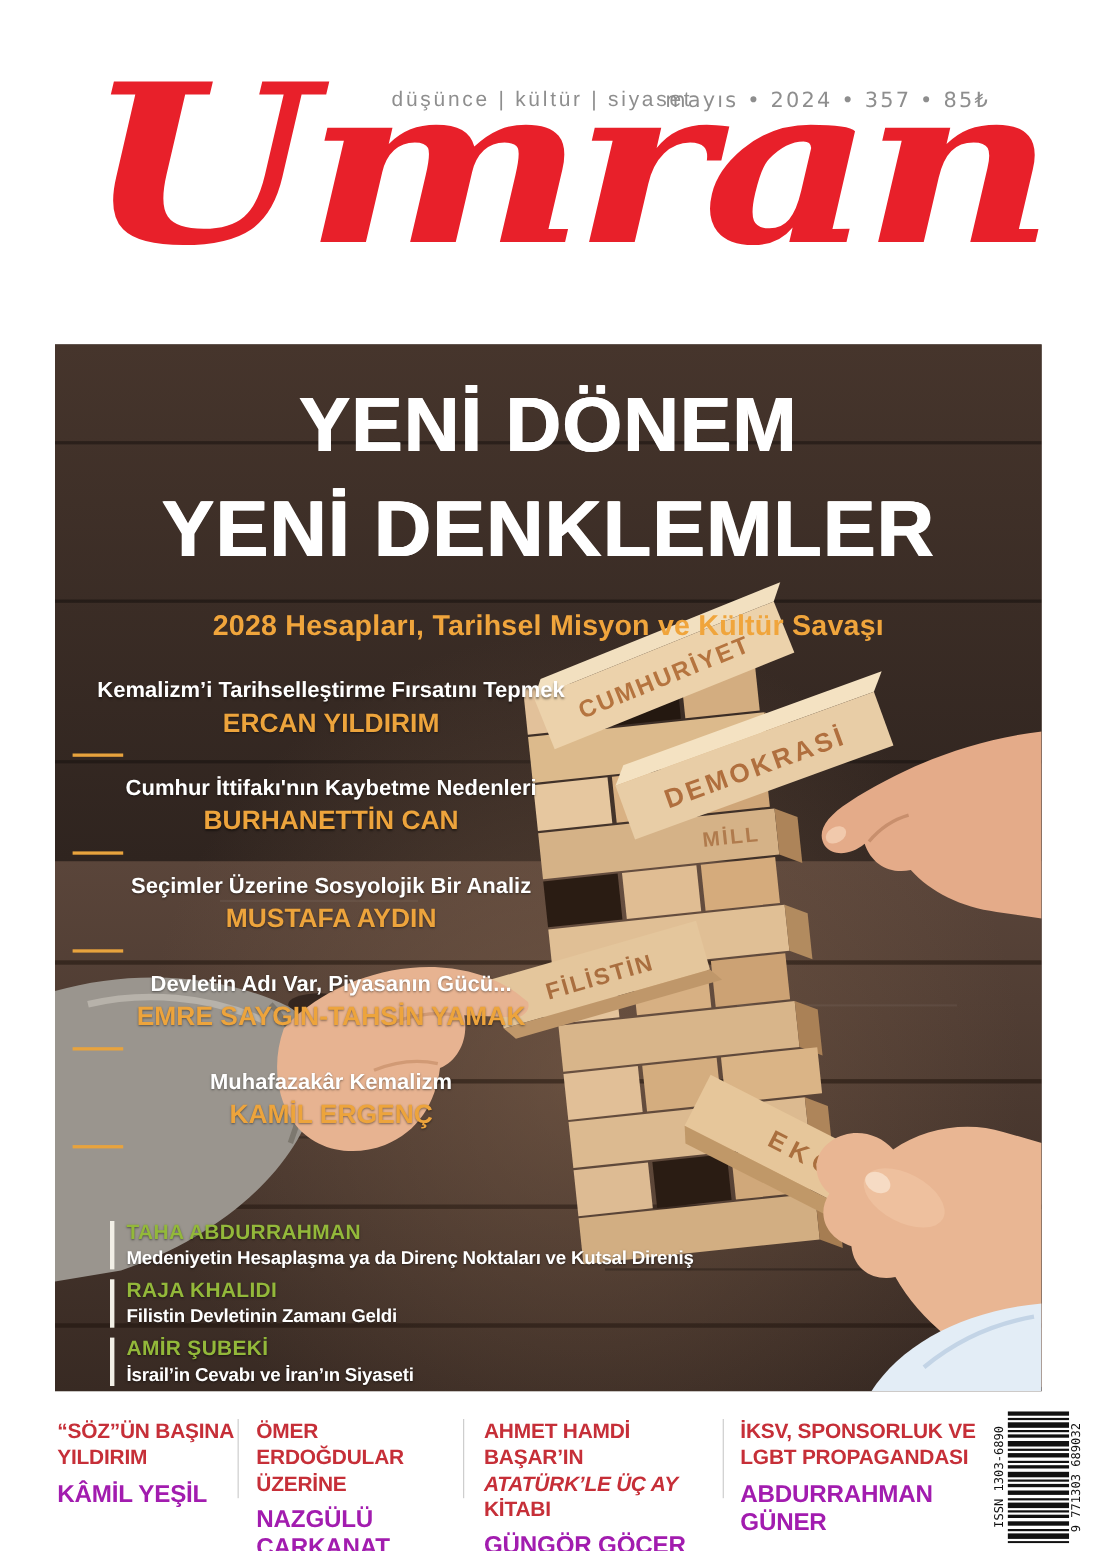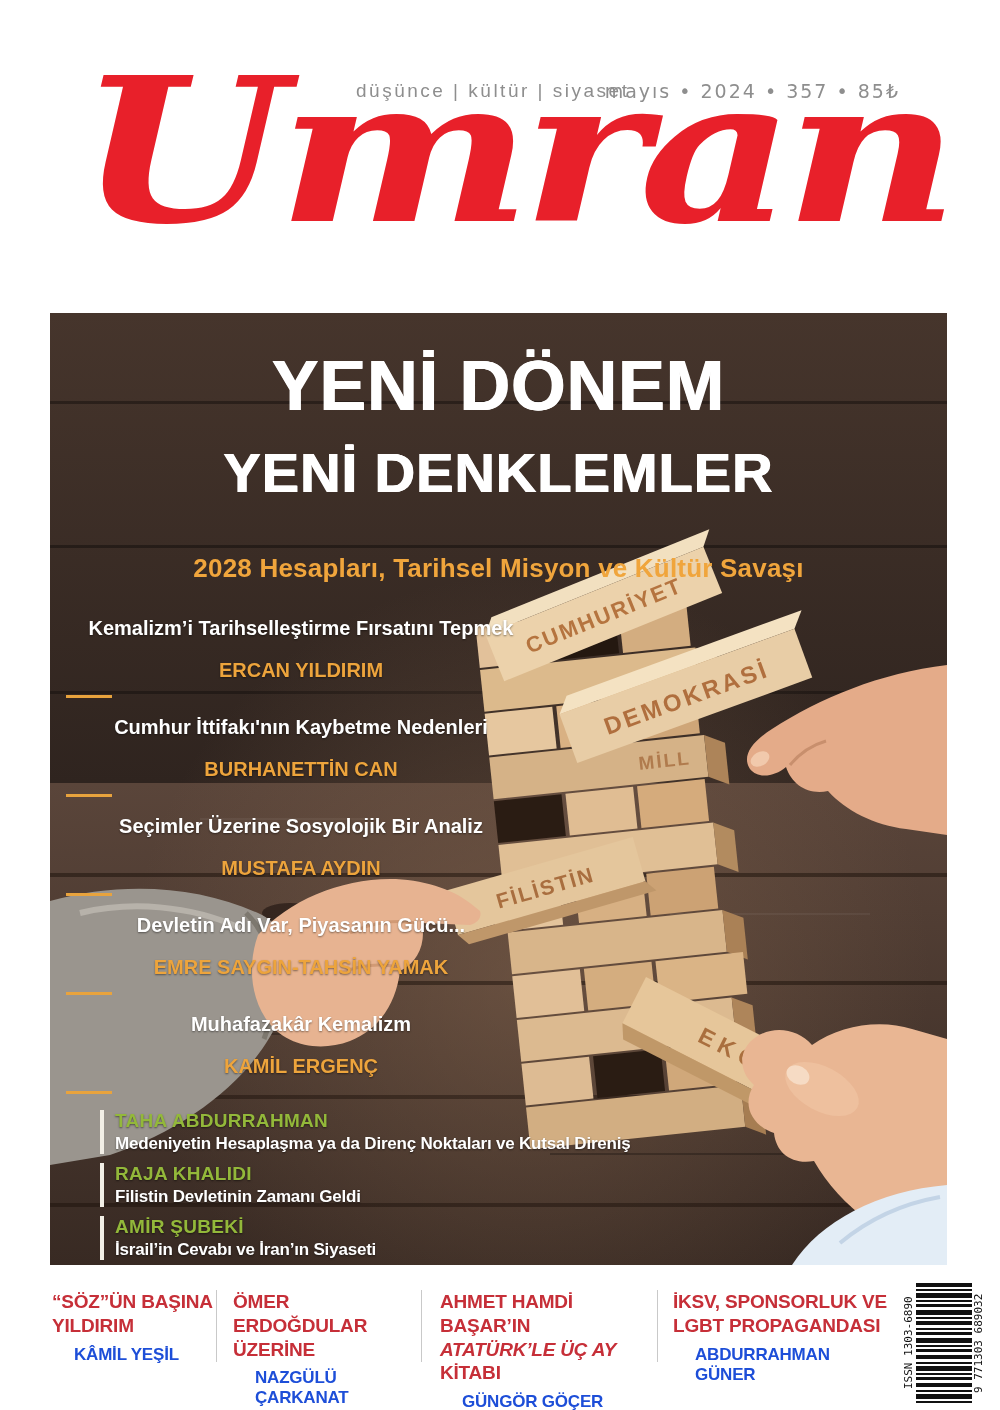--- a/index.html
+++ b/index.html
@@ -17,29 +17,29 @@
 
   
   .photo{position:absolute;left:50px;top:313px;width:897px;height:952px;overflow:hidden;
          background:#3a2c24;}
   .photo-art{position:absolute;left:0;top:0;width:897px;height:952px;display:block;}
 
   .cover-title{position:absolute;left:0;right:0;text-align:center;color:#ffffff;
          font-weight:bold;line-height:1;letter-spacing:1px;
          text-shadow:0.6px 0 0 #fff,-0.6px 0 0 #fff;}
   .title1{top:38px;font-size:70px;}
-  .title2{top:132px;font-size:56px;}
+  .title2{top:132px;font-size:72px;}
   .subtitle{position:absolute;left:0;right:0;top:240px;text-align:center;
          font-size:26px;font-weight:bold;color:#f0a53c;letter-spacing:0.2px;}
 
   .articles{position:absolute;left:16px;top:303px;width:470px;text-align:center;}
   .article{margin-bottom:17px;}
   .article-title{font-size:20px;font-weight:bold;color:#ffffff;line-height:1.25;
          text-shadow:0 1px 2px rgba(0,0,0,.45);}
-  .article-author{font-size:20px;font-weight:bold;color:#eda43c;margin-top:18px;
+  .article-author{font-size:24px;font-weight:bold;color:#eda43c;margin-top:3px;
          text-shadow:0 1px 2px rgba(0,0,0,.45);}
   .article-divider{width:46px;height:3px;background:#e8a33d;margin-top:13px;}
 
   .guests{position:absolute;left:26px;top:797px;width:560px;}
   .guest{display:flex;gap:11px;margin-bottom:9px;padding-left:24px;}
   .guest-bar{width:4px;background:#f2efe6;flex:0 0 4px;}
   .guest-text{flex:1;}
   .guest-name{font-size:19px;font-weight:bold;color:#93b83a;letter-spacing:0.3px;
          text-shadow:0 1px 2px rgba(0,0,0,.5);}
   .guest-title{font-size:17px;font-weight:bold;color:#ffffff;margin-top:2px;letter-spacing:-0.2px;
@@ -47,21 +47,21 @@
 
   
   .footer{position:absolute;left:0;top:1265px;width:1000px;height:145px;background:#ffffff;}
   .foot-col{position:absolute;top:25px;}
   .foot-col.c1{left:52px;width:162px;}
   .foot-col.c2{left:233px;width:186px;}
   .foot-col.c3{left:440px;width:215px;}
   .foot-col.c4{left:673px;width:215px;}
   .foot-title{font-size:19px;font-weight:bold;color:#c62f38;line-height:1.25;letter-spacing:-0.2px;}
   .foot-title .it{font-style:italic;}
-  .foot-author{font-size:17px;font-weight:bold;color:#1d4ed8;margin-top:7px;letter-spacing:-0.2px;margin-left:22px;}
+  .foot-author{font-size:22px;font-weight:bold;color:#a21caf;margin-top:7px;letter-spacing:-0.2px;}
   .foot-divider{position:absolute;top:25px;width:1px;height:72px;background:#c9c9c9;}
   .fd1{left:216px;}.fd2{left:421px;}.fd3{left:657px;}
 
   
   .barcode{position:absolute;left:902px;top:1283px;width:92px;height:120px;display:flex;
            align-items:stretch;}
   .bc-text{font-family:"DejaVu Sans Mono", monospace;font-size:11px;color:#111;
            writing-mode:vertical-rl;transform:rotate(180deg);text-align:center;line-height:14px;}
   .bc-bars{flex:0 0 56px;height:120px;}
 </style>

